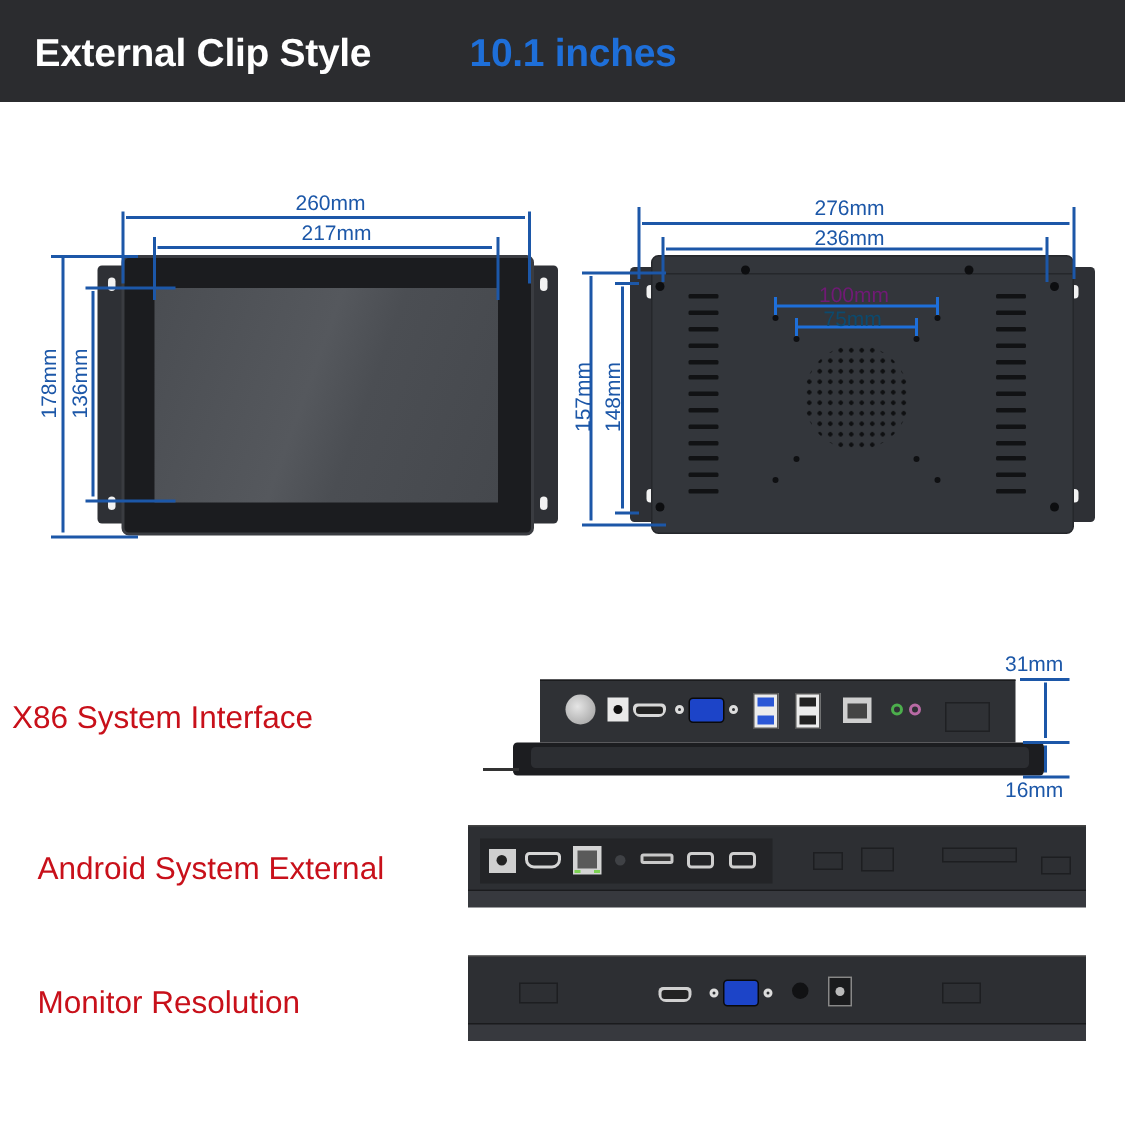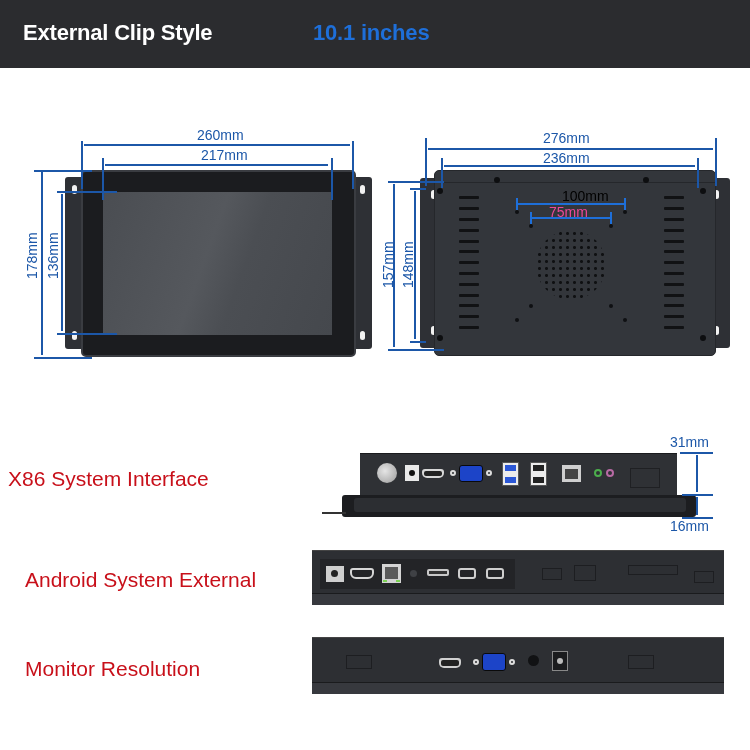--- a/index.html
+++ b/index.html
@@ -1,20 +1,20 @@
 <!DOCTYPE html>
 <html><head>
 <meta charset="utf-8">
 <style>
   * { box-sizing: border-box; margin: 0; padding: 0; }
   html, body { width: 750px; height: 750px; background: #ffffff; overflow: hidden; }
   body { position: relative; font-family: "Liberation Sans", "DejaVu Sans", sans-serif; }
 
   .header { position: absolute; left: 0; top: 0; width: 750px; height: 68px; background: #2b2c2f; }
-  .header .t { position: absolute; top: 20px; font-size: 22px; font-weight: bold; white-space: nowrap; letter-spacing: -0.2px; text-align: center; }
+  .header .t { position: absolute; top: 20px; font-size: 26px; font-weight: bold; white-space: nowrap; letter-spacing: -0.2px; text-align: center; }
   .header .t1 { left: 23px; color: #ffffff; }
   .header .t2 { left: 313px; color: #1e6fd9; }
   .header .t3 { left: 490px; color: #1e6fd9; }
 
   .abs { position: absolute; }
   .dim { position: absolute; color: #1c57a8; font-size: 14px; white-space: nowrap; font-family: "Liberation Sans", sans-serif; }
   .vdim { transform: rotate(-90deg); transform-origin: center center; }
   .hl { position: absolute; height: 2px; background: #1c57a8; }
   .vl { position: absolute; width: 2px; background: #1c57a8; }
 
@@ -134,25 +134,25 @@
   <div class="hole" style="left:529px;top:224px;"></div>
   <div class="hole" style="left:609px;top:224px;"></div>
   <div class="hole" style="left:529px;top:304px;"></div>
   <div class="hole" style="left:609px;top:304px;"></div>
   <div class="hole" style="left:515px;top:318px;"></div>
   <div class="hole" style="left:623px;top:318px;"></div>
 
   <div class="vl" style="left:516px;top:198px;height:12px;background:#1e6fd9;"></div>
   <div class="vl" style="left:624px;top:198px;height:12px;background:#1e6fd9;"></div>
   <div class="hl" style="left:516px;top:203px;width:110px;background:#1e6fd9;"></div>
-  <div class="dim" style="left:546px;top:188px;color:#000000;margin-left:16px;">100mm</div>
+  <div class="dim" style="left:546px;top:188px;color:#701a75;">100mm</div>
   <div class="vl" style="left:530px;top:212px;height:12px;background:#1e6fd9;"></div>
   <div class="vl" style="left:610px;top:212px;height:12px;background:#1e6fd9;"></div>
   <div class="hl" style="left:530px;top:217px;width:82px;background:#1e6fd9;"></div>
-  <div class="dim" style="left:549px;top:204px;color:#ec4899;">75mm</div>
+  <div class="dim" style="left:549px;top:204px;color:#0c4a6e;">75mm</div>
 
   <div class="vl" style="left:425px;top:138px;height:48px;"></div>
   <div class="vl" style="left:715px;top:138px;height:48px;"></div>
   <div class="hl" style="left:428px;top:148px;width:285px;"></div>
   <div class="dim" style="left:543px;top:130px;">276mm</div>
 
   <div class="vl" style="left:441px;top:158px;height:30px;"></div>
   <div class="vl" style="left:697px;top:158px;height:30px;"></div>
   <div class="hl" style="left:444px;top:165px;width:251px;"></div>
   <div class="dim" style="left:543px;top:150px;">236mm</div>

